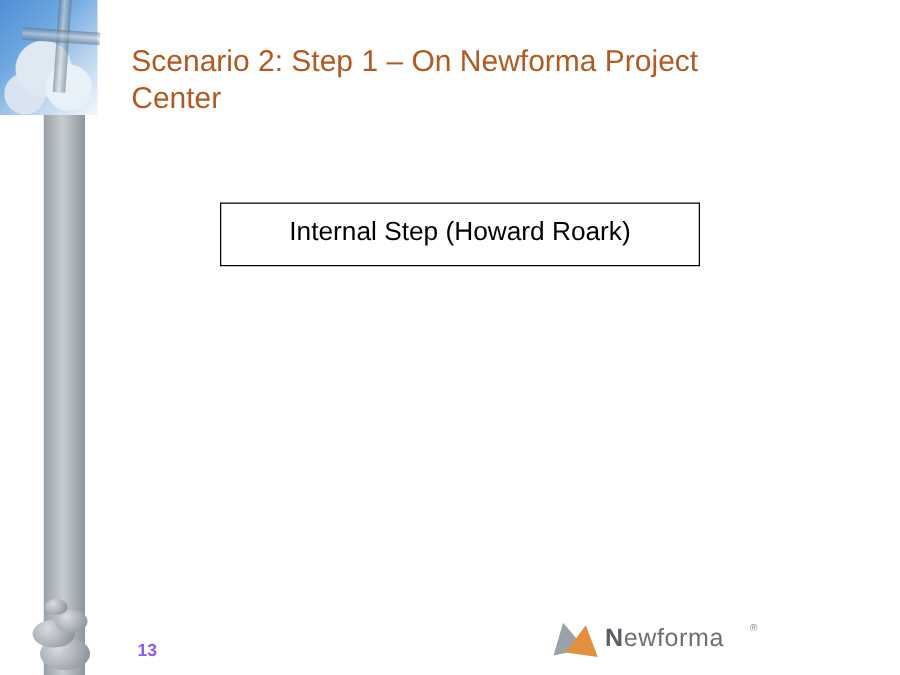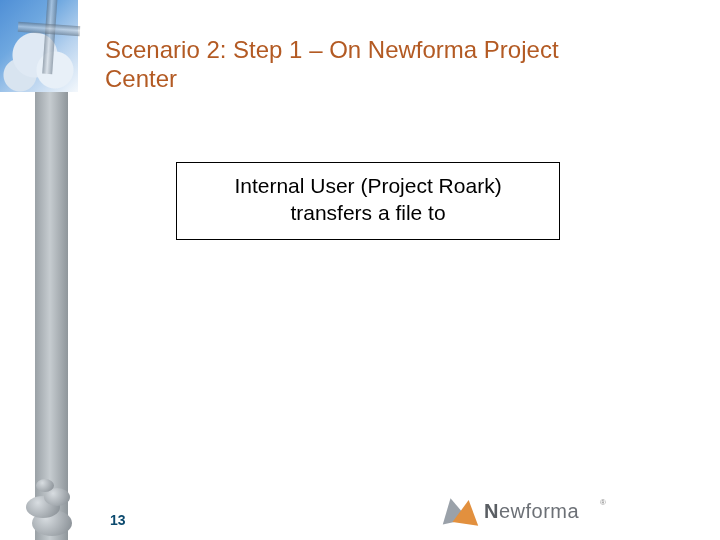--- a/index.html
+++ b/index.html
@@ -34,21 +34,21 @@
   
   .title { position: absolute; left: 105px; top: 36px; right: 40px;
            color: #b35a23; font-size: 24px; font-weight: 400; line-height: 1.2; }
 
   
   .callout { position: absolute; left: 176px; top: 162px; width: 384px;
              border: 1.5px solid #000; padding: 10px 14px 12px;
              font-size: 21px; color: #000; text-align: center; line-height: 1.28; }
 
   
-  .pagenum { position: absolute; left: 110px; bottom: 12px; color: #0c4a6e; font-size: 14px; font-weight: bold; }
+  .pagenum { position: absolute; left: 110px; bottom: 12px; color: #8b5cf6; font-size: 14px; font-weight: bold; }
   .confidential { position: absolute; left: 0; right: 0; bottom: 14px; text-align: center;
                   color: #555; font-size: 11px; }
   .logo { position: absolute; right: 18px; bottom: 6px; width: 160px; height: 40px; text-align: right; }
   .logo .mark { position: absolute; left: 0; top: 4px; width: 40px; height: 34px; }
   .tri { position: absolute; width: 0; height: 0; border-style: solid; }
   .tri.a { left: 0; top: 0; border-width: 0 13px 24px 13px; border-color: transparent transparent #8f97a0 transparent; transform: rotate(-12deg); opacity: 0.9; }
   .tri.b { left: 14px; top: 2px; border-width: 0 13px 24px 13px; border-color: transparent transparent #e2903e transparent; transform: rotate(8deg); }
   .logo .text { position: absolute; left: 44px; top: 6px; font-size: 20px; letter-spacing: 0.5px; color: #6c7076; }
   .logo .text .n { font-weight: 700; color: #5a5e63; }
   .logo .reg { position: absolute; right: -6px; top: 4px; font-size: 8px; color: #888; }
@@ -67,22 +67,21 @@
       <div class="stone s1"></div>
       <div class="stone s2"></div>
       <div class="stone s3"></div>
       <div class="stone s4"></div>
     </div>
   </div>
 
   <div class="title">Scenario 2: Step 1 – On Newforma Project Center</div>
 
   <div class="callout">
-    <div>Internal User (Project Roark)</div>
-    <div>transfers a file to</div>
+    <div>Internal Step (Howard Roark)</div>
   </div>
 
   <div class="pagenum">13</div>
 
   <div class="logo">
     <div class="mark">
       <div class="tri a"></div>
       <div class="tri b"></div>
     </div>
     <div class="text">

